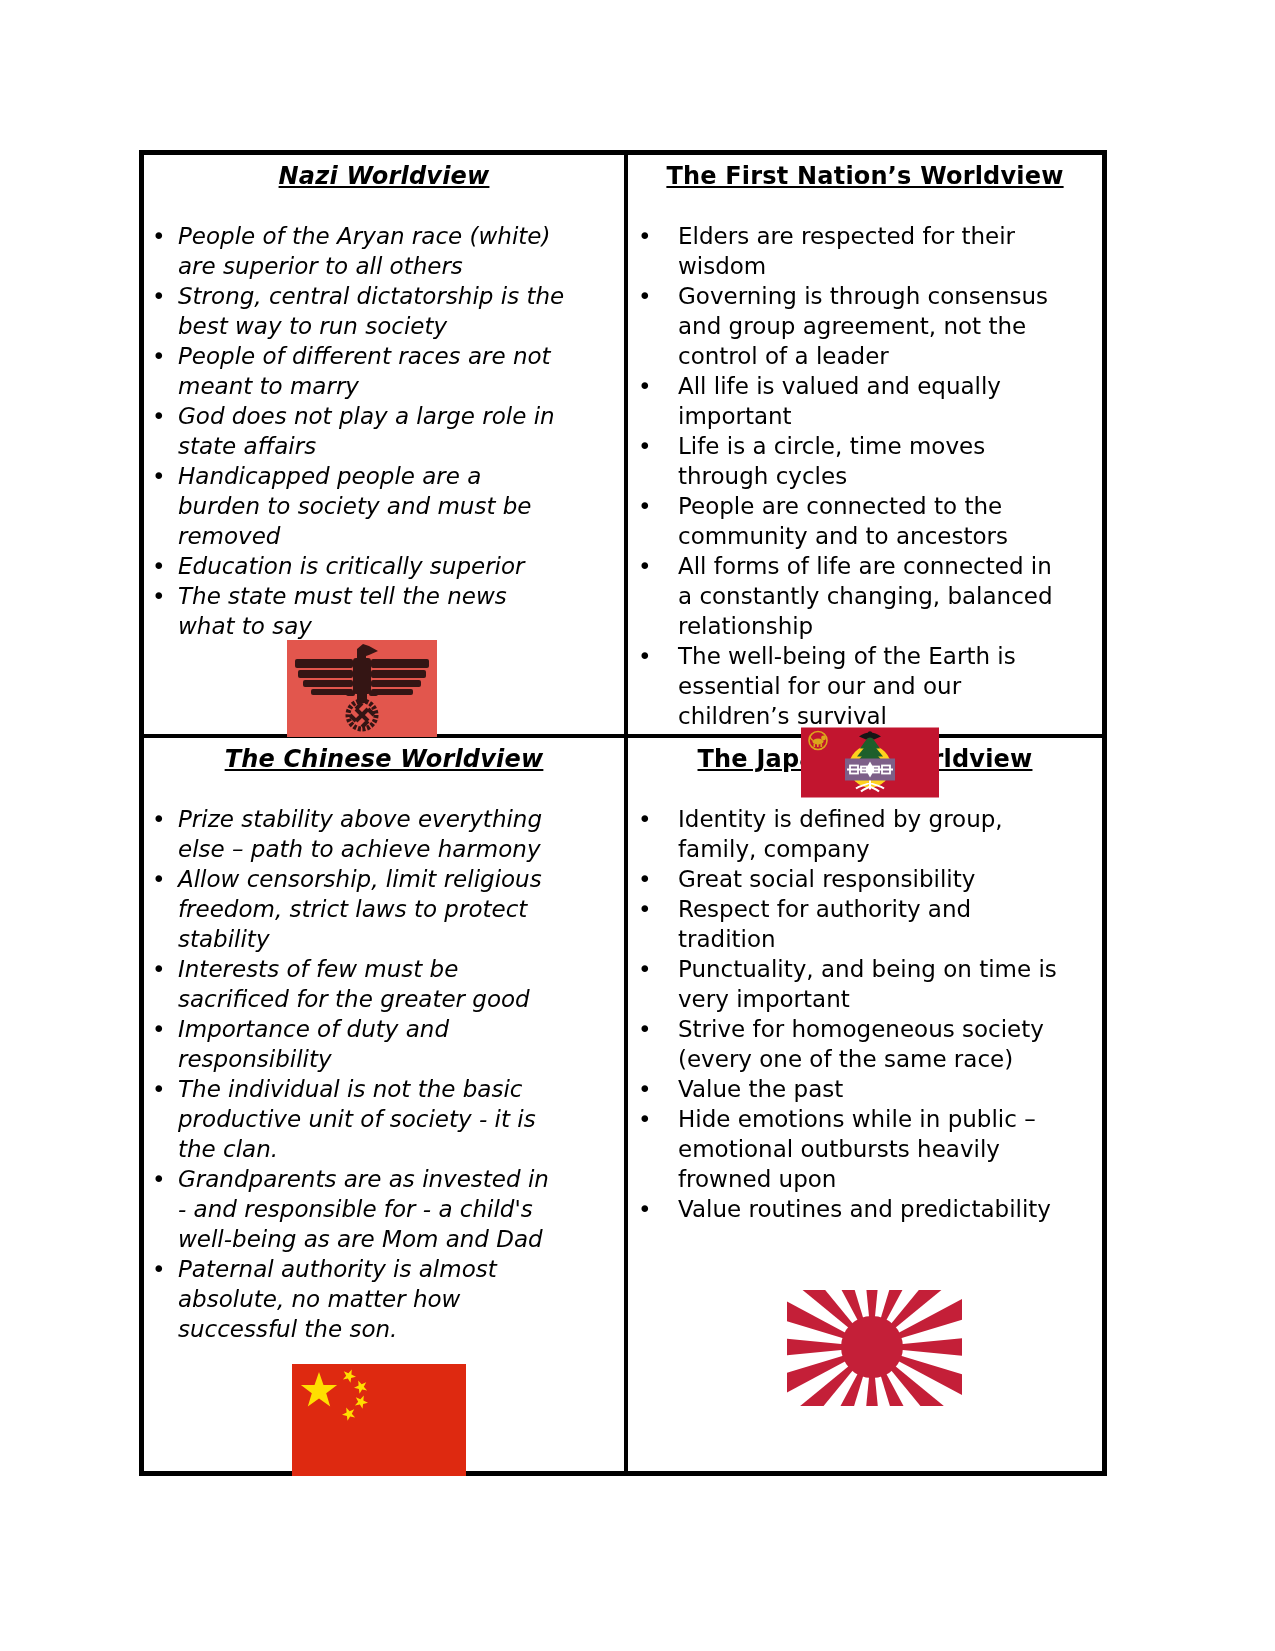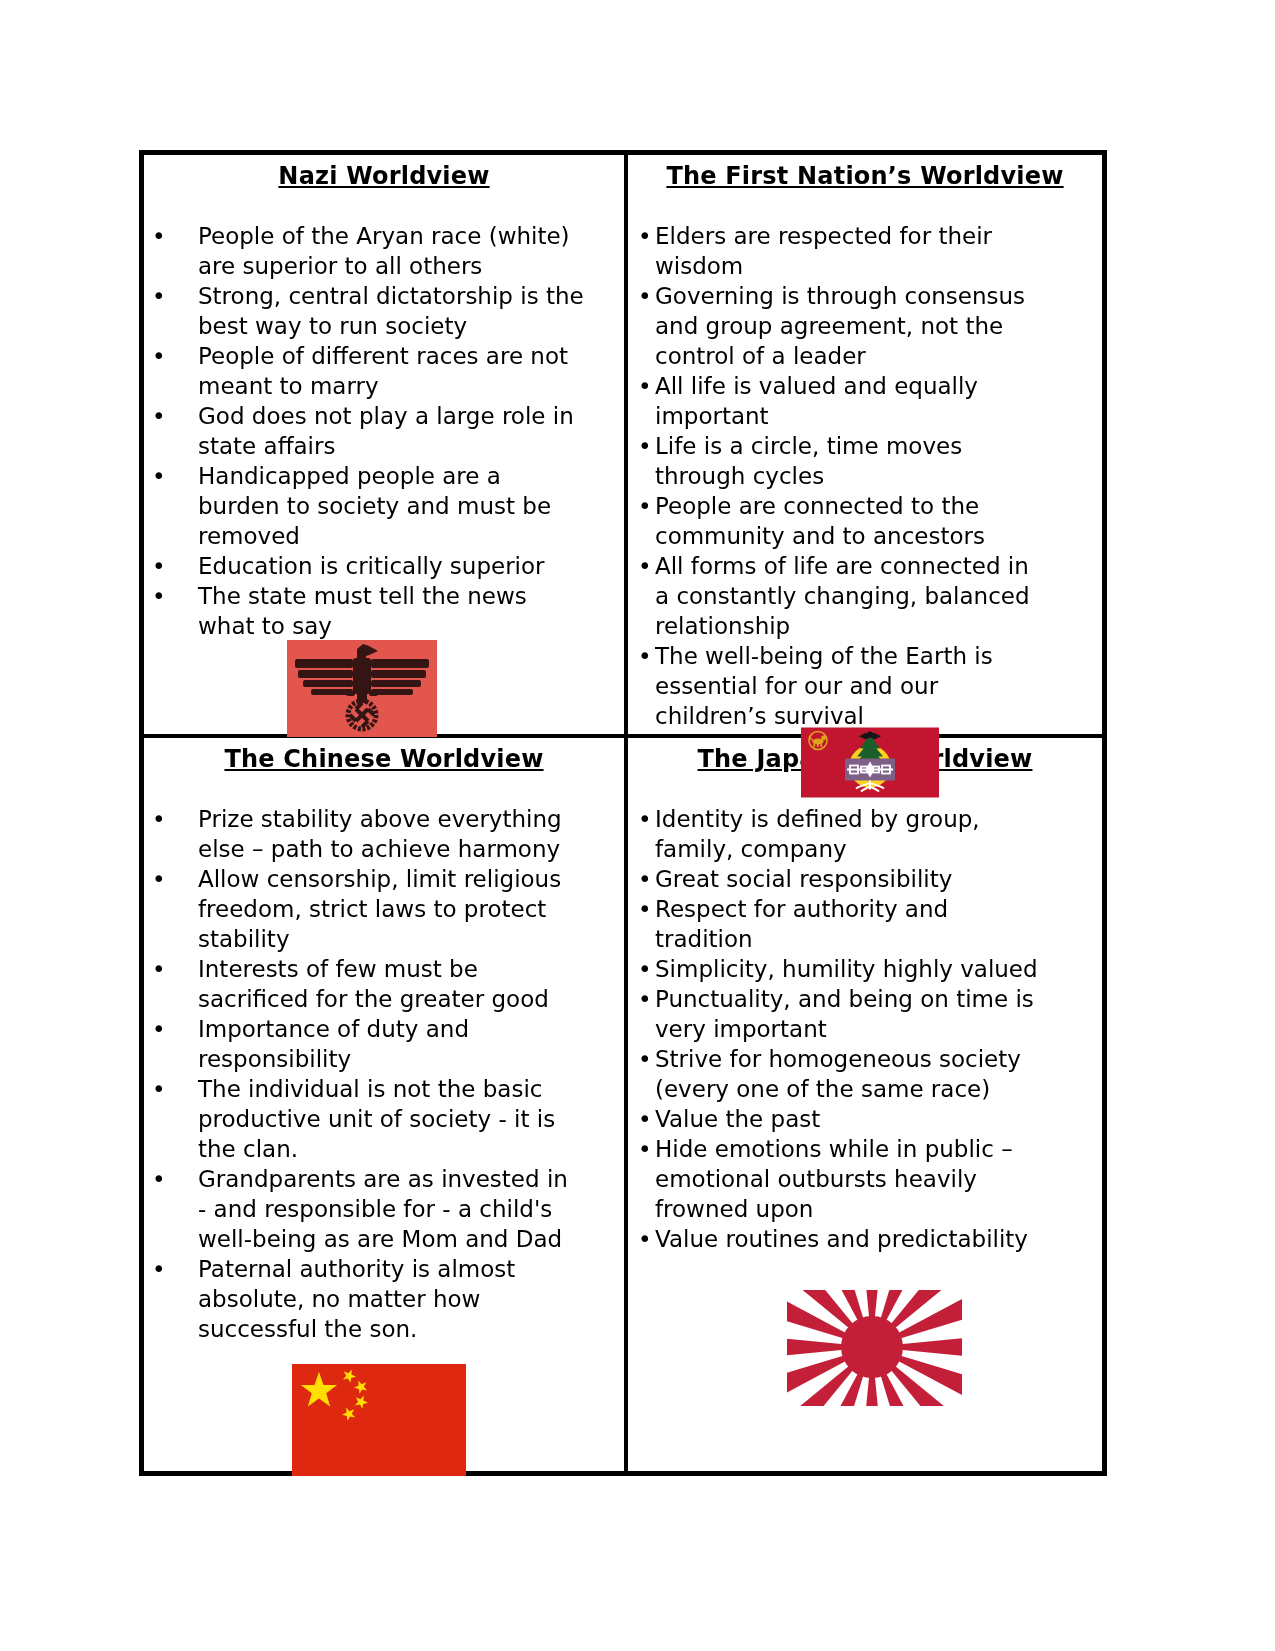--- a/index.html
+++ b/index.html
@@ -15,49 +15,49 @@
     position:absolute; left:139px; top:150px;
     width:968px; height:1326px;
     border:5px solid #000;
     box-sizing:border-box;
     display:grid;
     grid-template-columns:484px 1fr;
     grid-template-rows:583px 1fr;
     background:#fff;
   }
   .cell { box-sizing:border-box; overflow:hidden; }
-  .c-left  { border-right:4px solid #000; }
+  .c-left  { border-right:4px solid #000;font-style:italic; }
   .r-top   { border-bottom:4px solid #000; }
   .cell-title {
     text-align:center;
     font-weight:bold;
     text-decoration:underline;
     font-size:24px;
     line-height:30px;
     padding-top:6px;
     letter-spacing:0.2px;
   }
   ul.bullets {
     list-style:none;
     margin:30px 0 0 0;
     padding:0;
     font-size:23px;
     line-height:30px;
   }
   ul.bullets li {
     position:relative;
-    padding-left:54px;
+    padding-left:34px;
     white-space:pre-line;
   }
   ul.bullets li::before {
     content:"\2022";
     position:absolute;
     left:8px; top:0;
   }
-  .c-right ul.bullets li { padding-left:27px; }
+  .c-right ul.bullets li { padding-left:50px; }
   .c-right ul.bullets li::before { left:10px; }
   .flag { position:absolute; z-index:2; }
   .flag svg { display:block; width:100%; height:100%; }
   #flag-nazi { left:287px; top:640px;  width:150px; height:97px;  }
   #flag-fn   { left:801px; top:727px;  width:138px; height:71px;  }
   #flag-cn   { left:292px; top:1364px; width:174px; height:112px; }
   #flag-jp   { left:787px; top:1290px; width:175px; height:116px; }
 </style>
 </head>
 <body>
@@ -132,21 +132,20 @@
   </div>
 
   <div class="cell c-right">
     <div class="cell-title">The Japanese Worldview</div>
     <ul class="bullets">
         <li>Identity is defined by group,
 family, company</li>
         <li>Great social responsibility</li>
         <li>Respect for authority and
 tradition</li>
-        <li>Simplicity, humility highly valued</li>
         <li>Punctuality, and being on time is
 very important</li>
         <li>Strive for homogeneous society
 (every one of the same race)</li>
         <li>Value the past</li>
         <li>Hide emotions while in public –
 emotional outbursts heavily
 frowned upon</li>
         <li>Value routines and predictability</li>
       </ul>

